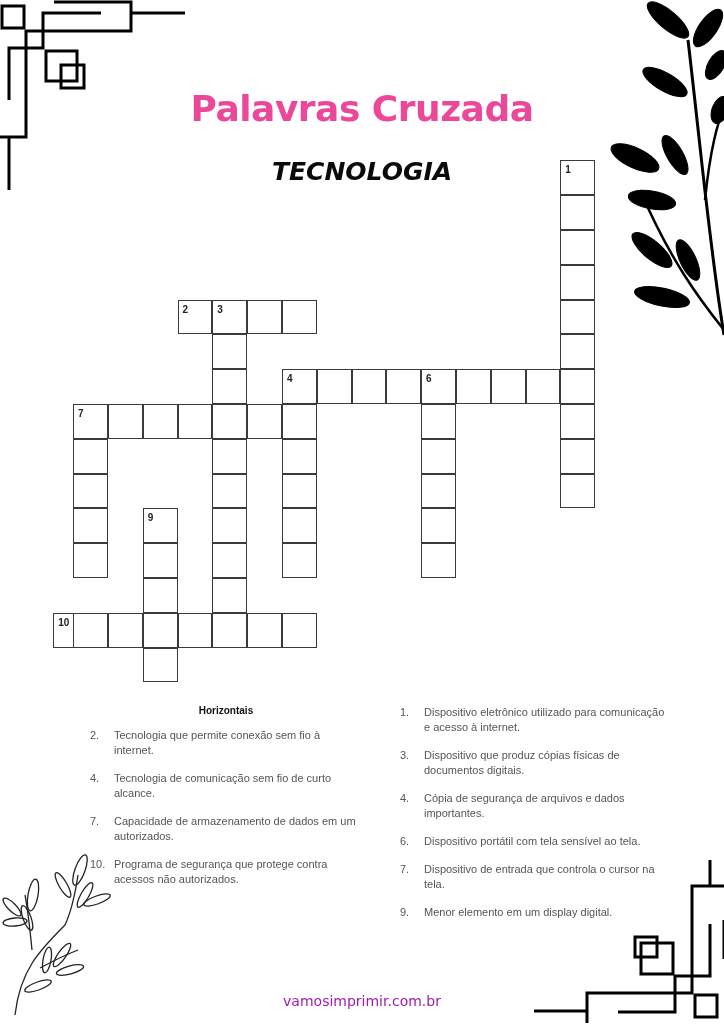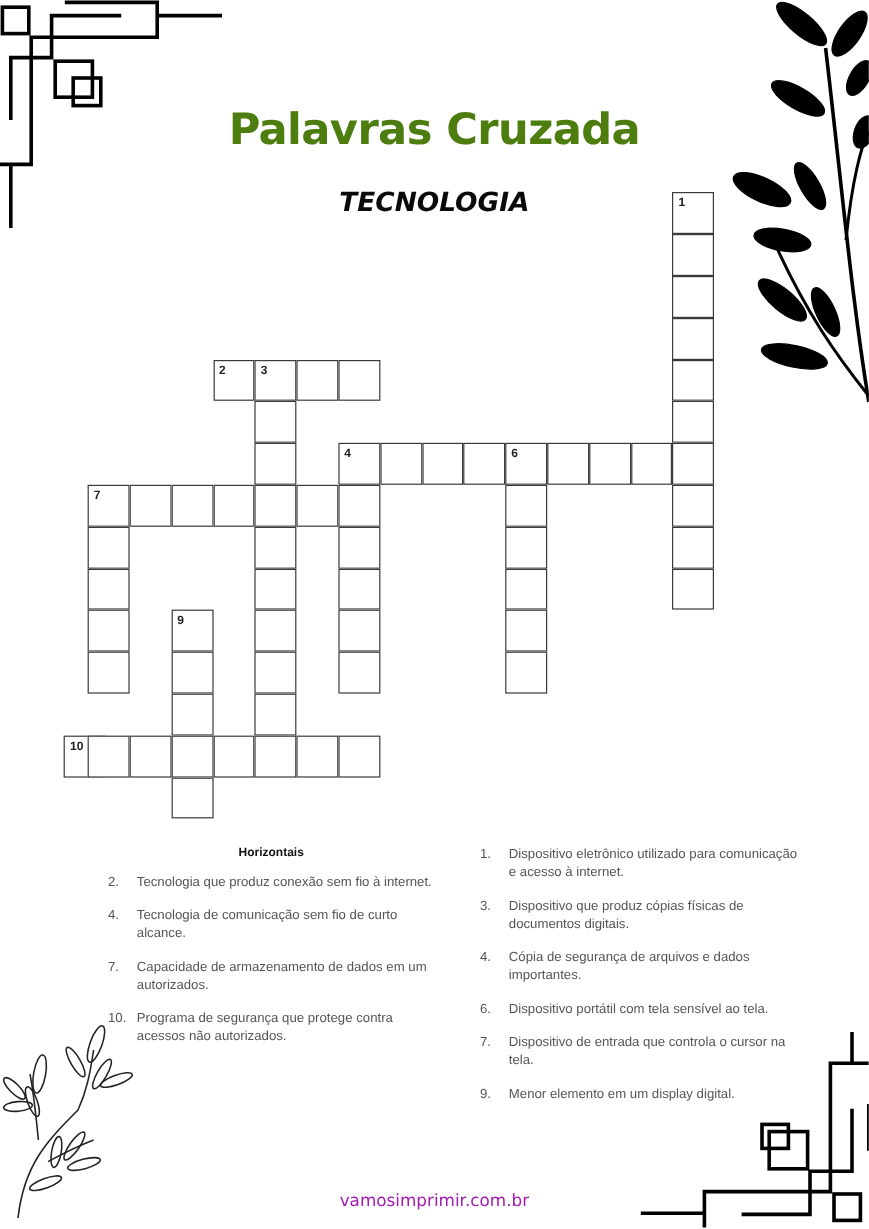--- a/index.html
+++ b/index.html
@@ -1,19 +1,19 @@
 <!DOCTYPE html>
 <html><head>
 <meta charset="utf-8">
 <style>
   html,body{margin:0;padding:0;background:#fff;}
   body{width:724px;height:1024px;position:relative;overflow:hidden;font-family:"Liberation Sans",sans-serif;color:#111;}
   .deco{position:absolute;}
-  .title{position:absolute;left:0;width:724px;top:88px;text-align:center;font-family:"DejaVu Sans",sans-serif;font-weight:bold;font-size:36px;letter-spacing:-0.5px;color:#4d7c0f;}
-  .subtitle{position:absolute;left:0;width:724px;top:157px;text-align:center;font-family:"DejaVu Sans",sans-serif;font-weight:bold;font-style:italic;font-size:22px;color:#0a0a0a;}
+  .title{position:absolute;left:0;width:724px;top:88px;text-align:center;font-family:"DejaVu Sans",sans-serif;font-weight:bold;font-size:36px;letter-spacing:-0.5px;color:#ec4899;}
+  .subtitle{position:absolute;left:0;width:724px;top:157px;text-align:center;font-family:"DejaVu Sans",sans-serif;font-weight:bold;font-style:italic;font-size:25px;color:#0a0a0a;}
   #grid{position:absolute;left:0;top:0;width:724px;height:700px;}
   .cell{position:absolute;width:34.8px;height:34.8px;box-sizing:border-box;border:1.5px solid #3a3a3a;background:#fff;margin-left:-0.7px;margin-top:-0.7px;}
   .cell .num{position:absolute;left:4px;top:3px;font-size:10px;font-weight:bold;color:#222;}
   .clues{position:absolute;top:705px;}
   .clues h3{margin:0 0 12px 0;text-align:center;font-size:10px;font-weight:bold;color:#111;}
   .clue{display:flex;font-size:11px;line-height:15px;color:#555;margin-bottom:13px;}
   .clue .n{width:24px;flex:none;text-align:left;}
   .clue .t{flex:1;}
   .footer{position:absolute;left:0;width:724px;top:993px;text-align:center;font-family:"DejaVu Sans",sans-serif;font-size:14px;color:#a21caf;}
 </style>
@@ -164,21 +164,21 @@
     <div class="cell" style="left: 108.6px; top: 613.4px;"></div>
     <div class="cell" style="left: 178.2px; top: 613.4px;"></div>
     <div class="cell" style="left: 247.8px; top: 613.4px;"></div>
     <div class="cell" style="left: 282.6px; top: 613.4px;"></div>
   </div>
 
 <div class="clues" style="left:90px;width:272px;">
   <h3>Horizontais</h3>
   <div class="clue">
       <span class="n">2.</span>
-      <span class="t">Tecnologia que produz conexão sem fio à internet.</span>
+      <span class="t">Tecnologia que permite conexão sem fio à internet.</span>
     </div>
   <div class="clue">
       <span class="n">4.</span>
       <span class="t">Tecnologia de comunicação sem fio de curto alcance.</span>
     </div>
   <div class="clue">
       <span class="n">7.</span>
       <span class="t">Capacidade de armazenamento de dados em um autorizados.</span>
     </div>
   <div class="clue">

